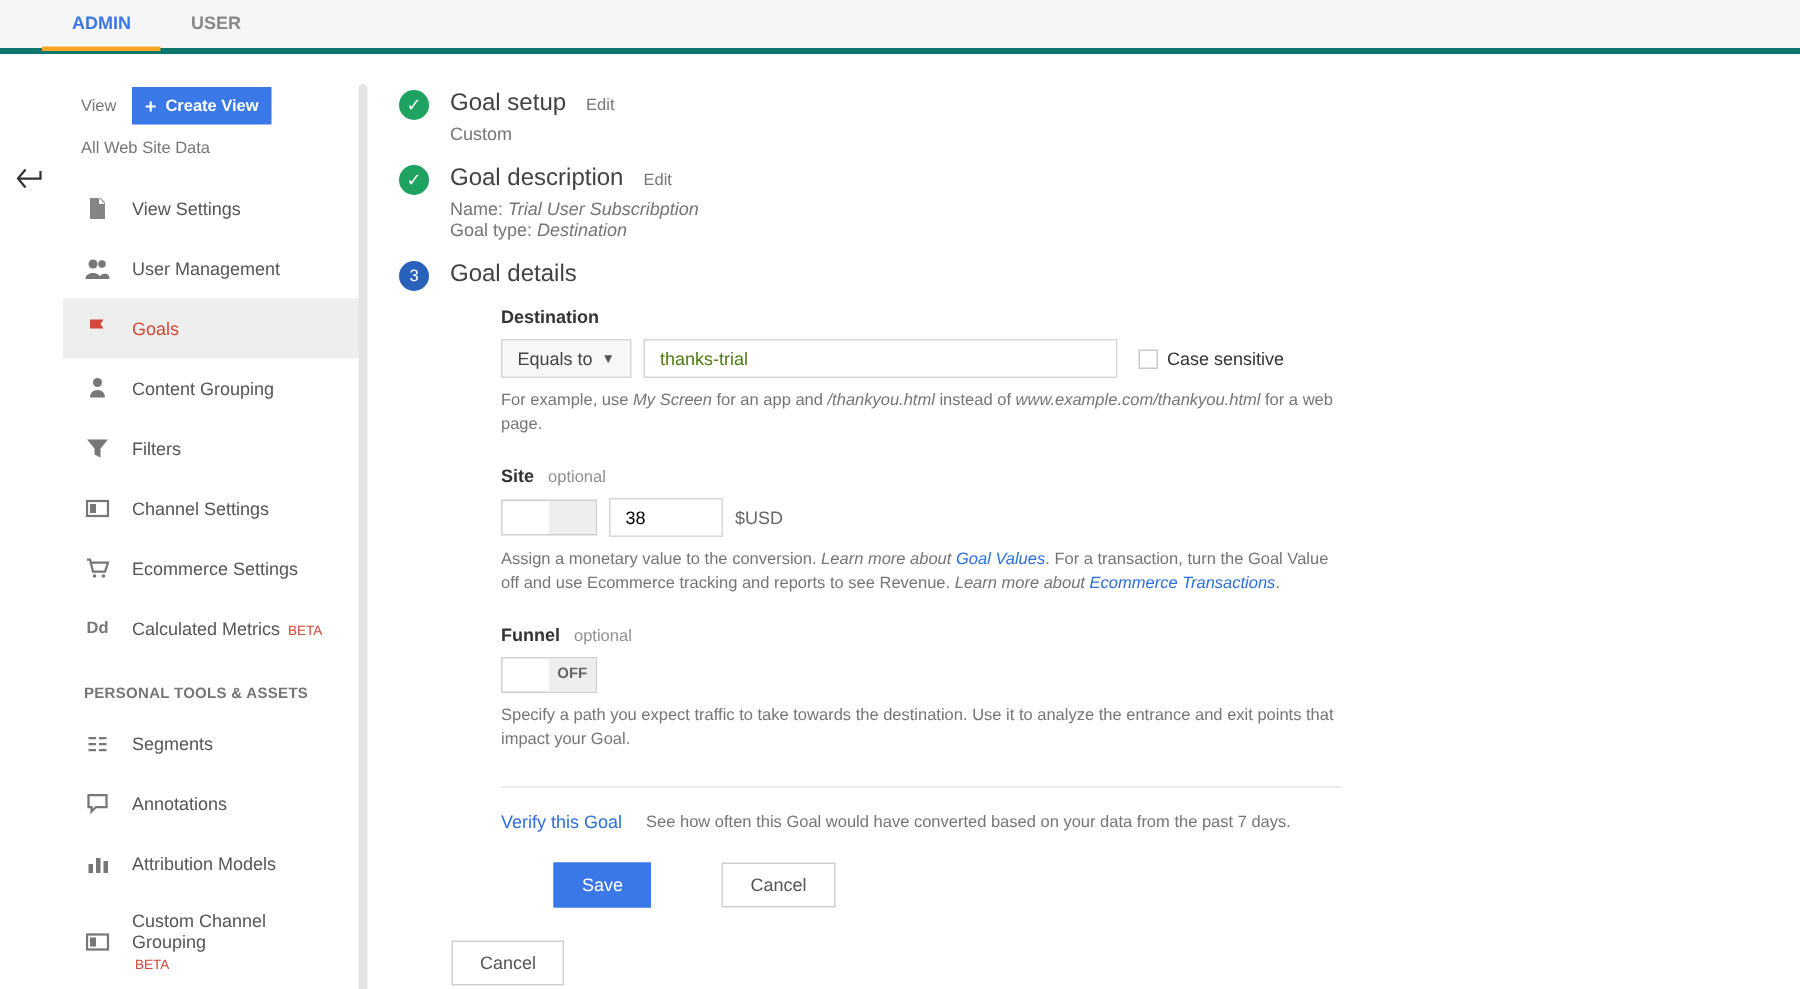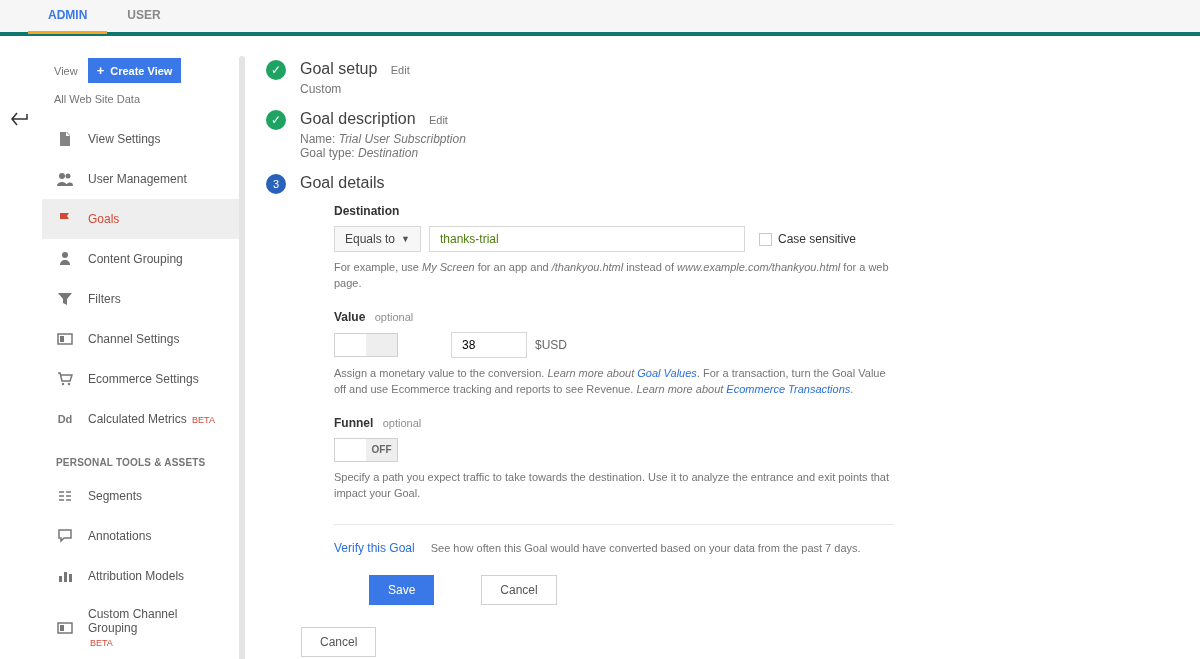--- a/index.html
+++ b/index.html
@@ -55,21 +55,21 @@
   .link { color: #2a6fdb; cursor: pointer; }
 
   .toggle { width: 64px; height: 24px; border: 1px solid #d0d0d0; display: flex; cursor: pointer; font-size: 10px; font-weight: bold; }
   .toggle span { flex: 1; display: flex; align-items: center; justify-content: center; }
   .toggle .on-side.active { background: #3b78e7; color: #fff; }
   .toggle .on-side { background: #3b78e7; color: #fff; margin-top: 36px; }
   .toggle .off-side { background: #eeeeee; color: #555; }
   .toggle.off .on-side { background: #eeeeee; color: #eeeeee; }
   .toggle.off .off-side { background: #eeeeee; color: #666; }
 
-  .val-input { border: 1px solid #d7d7d7; padding: 5px 10px; font-size: 12px; width: 76px; margin-left: 45px; }
+  .val-input { border: 1px solid #d7d7d7; padding: 5px 10px; font-size: 12px; width: 76px; }
   .currency { font-size: 12px; color: #666; }
 
   .verify-row { border-top: 1px solid #e8e8e8; padding-top: 16px; margin-top: 22px; display: flex; align-items: center; gap: 16px; }
   .verify-link { color: #2a6fdb; font-size: 12px; cursor: pointer; }
   .verify-desc { font-size: 11px; color: #757575; }
 
   .btn-row { display: flex; gap: 12px; margin-top: 20px; }
   .btn { padding: 7px 18px; font-size: 12px; border: 1px solid #d0d0d0; background: #fff; color: #555; cursor: pointer; margin-left: 35px; }
   .btn.primary { background: #3b78e7; color: #fff; border-color: #3b78e7; }
   .outer-cancel { margin-top: 22px; }
@@ -259,21 +259,21 @@
                 <span>Case sensitive</span>
               </label>
             </div>
             <div class="help">
               <span>For example, use </span><span class="italic">My Screen</span><span> for an app and </span><span class="italic">/thankyou.html</span><span> instead of </span><span class="italic">www.example.com/thankyou.html</span><span> for a web page.</span>
             </div>
           </div>
 
           <div class="sec">
             <div class="sec-label">
-              <span>Value</span>
+              <span>Site</span>
               <span class="optional">optional</span>
             </div>
             <div class="row">
               <div class="toggle">
                 <span class="on-side active">ON</span>
                 <span class="off-side"></span>
               </div>
               <input class="val-input" value="38" style="">
               <span class="currency">$USD</span>
             </div>

